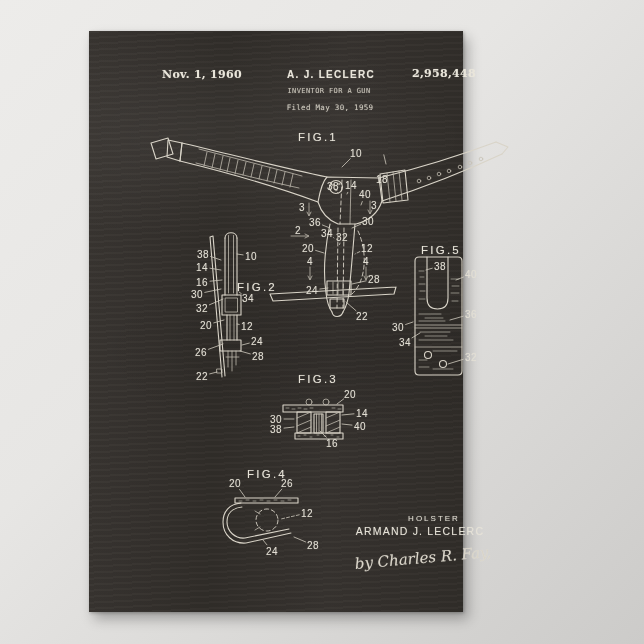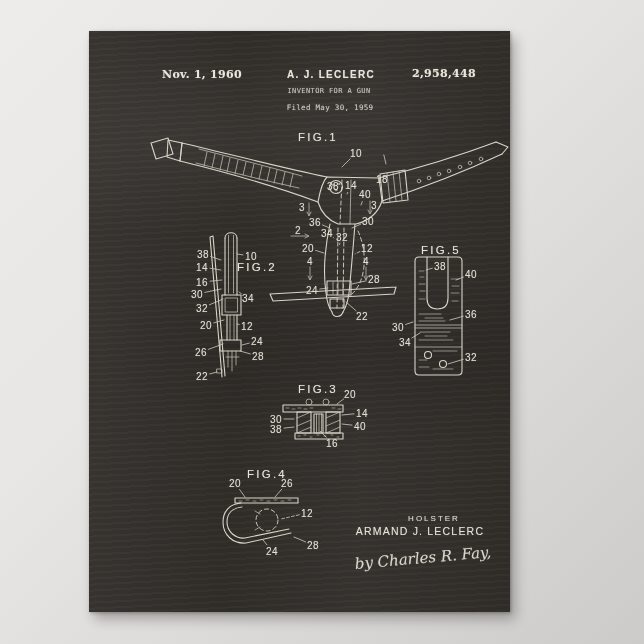--- a/index.html
+++ b/index.html
@@ -1,19 +1,19 @@
 <!DOCTYPE html>
 <html><head>
 <meta charset="utf-8">
 <style>
   html,body{margin:0;padding:0;}
   body{width:644px;height:644px;overflow:hidden;font-family:"Liberation Sans",sans-serif;}
   .page{position:relative;width:644px;height:644px;
         background:linear-gradient(135deg,#edecea 0%,#e7e6e4 40%,#d6d5d3 78%,#cccbc9 100%);}
-  .poster{position:absolute;left:89px;top:31px;width:421px;height:581px;
+  .poster{position:absolute;left:89px;top:31px;width:374px;height:581px;
           background-color:#332f2b;
           box-shadow:5px 7px 12px rgba(0,0,0,0.28), 1px 1px 3px rgba(0,0,0,0.25);}
   .texture{position:absolute;inset:0;pointer-events:none;
       background:
         radial-gradient(120% 30% at 30% 18%, rgba(255,255,255,0.045), rgba(255,255,255,0) 60%),
         radial-gradient(100% 25% at 70% 55%, rgba(0,0,0,0.10), rgba(0,0,0,0) 70%),
         repeating-linear-gradient(177deg, rgba(255,255,255,0.018) 0 2px, rgba(0,0,0,0.03) 2px 6px),
         linear-gradient(92deg, rgba(255,255,255,0.03) 0%, rgba(0,0,0,0.05) 35%, rgba(255,255,255,0.02) 65%, rgba(0,0,0,0.05) 100%);}
   .art{position:absolute;left:0;top:0;width:465px;height:581px;}
   .art path,.art rect,.art circle,.art line{fill:none;stroke:#d9d4c8;stroke-width:1.1;
@@ -184,23 +184,23 @@
         </g>
     </svg>
 
     <div class="txt h-date" style="left:113px;top:43px">Nov. 1, 1960</div>
     <div class="txt h-name" style="left:242px;top:43px">A. J. LECLERC</div>
     <div class="txt h-number" style="left:355px;top:42px">2,958,448</div>
     <div class="txt h-title" style="left:240px;top:60px">INVENTOR FOR A GUN</div>
     <div class="txt h-filed" style="left:241px;top:76px">Filed May 30, 1959</div>
 
     <div class="txt fig-label" style="left:229px;top:106px">FIG.1</div>
-    <div class="txt fig-label" style="left:168px;top:236px">FIG.2</div>
+    <div class="txt fig-label" style="left:168px;top:256px">FIG.2</div>
     <div class="txt fig-label" style="left:352px;top:219px">FIG.5</div>
-    <div class="txt fig-label" style="left:229px;top:358px">FIG.3</div>
+    <div class="txt fig-label" style="left:229px;top:348px">FIG.3</div>
     <div class="txt fig-label" style="left:178px;top:443px">FIG.4</div>
 
     <div id="annotation-layer">
         <span class="ref" style="left: 267px; top: 122px;">10</span>
         <span class="ref" style="left: 293px; top: 116px; margin-top: 32px;">18</span>
         <span class="ref" style="left: 244px; top: 155px;">38</span>
         <span class="ref" style="left: 262px; top: 154px;">14</span>
         <span class="ref" style="left: 276px; top: 163px;">40</span>
         <span class="ref" style="left: 213px; top: 176px;">3</span>
         <span class="ref" style="left: 285px; top: 174px;">3</span>

